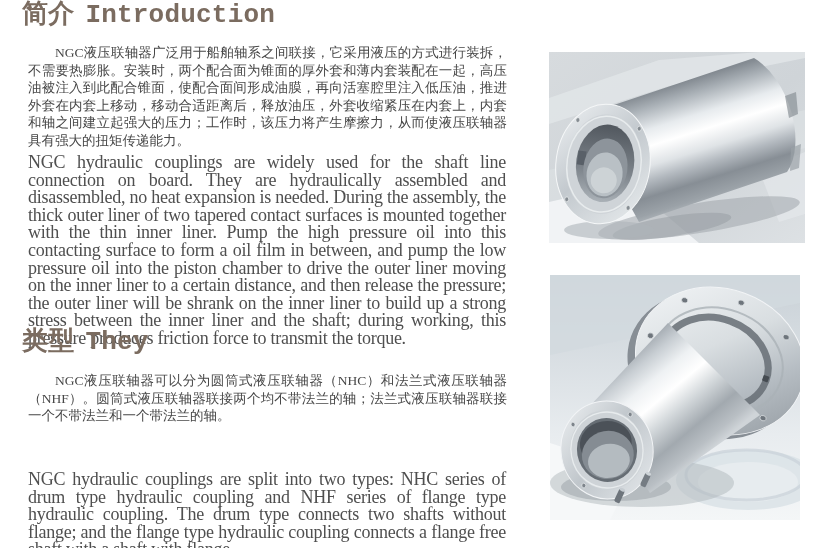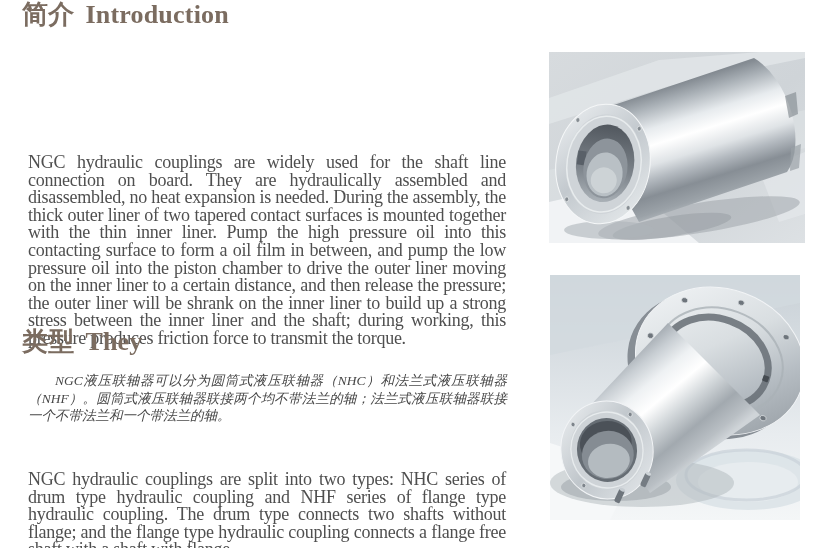--- a/index.html
+++ b/index.html
@@ -9,21 +9,21 @@
     --page-bg:#ffffff;
   }
   html,body{margin:0;padding:0;background:#fff;}
   .page{
     position:relative;width:830px;height:548px;overflow:hidden;
     background:var(--page-bg);
     font-family:"Liberation Sans",sans-serif;
   }
   .section-title{
     position:absolute;left:22px;margin:0;
-    font-family:Liberation Serif, serif;
+    font-family:Liberation Mono, monospace;
     font-size:26px;font-weight:700;line-height:30px;
     color:var(--heading-color);letter-spacing:0.2px;
     white-space:nowrap;
     text-align:center;
   }
   .section-title .title-en{margin-left:11px;}
   #title-intro{top:0px;}
   #title-type{top:327px;}
   p.para{position:absolute;margin:0;text-align:justify;}
   p.cn{
@@ -34,36 +34,37 @@
     text-indent:2em;
   }
   p.en{
     left:28px;width:478px;
     font-family:"Liberation Serif",serif;
     font-size:18px;line-height:17.6px;letter-spacing:-0.25px;
     color:var(--en-color);
   }
   #para-intro-cn{top:44px;}
   #para-intro-en{top:154px;}
-  #para-type-cn{top:372px;font-style:italic;}
+  #para-type-cn{top:372px;}
   #para-type-en{top:439px;margin-top:32px;}
   .figure{position:absolute;margin:0;padding:0;line-height:0;}
   #figure-drum{left:549px;top:52px;width:256px;height:191px;}
   #figure-flange{left:550px;top:275px;width:250px;height:245px;}
   .figure svg{display:block;width:100%;height:100%;}
 </style>
 </head>
 <body>
 
 <div class="page">
 
   <h1 class="section-title" id="title-intro">
     <span class="title-cn">简介</span><span class="title-en">Introduction</span>
   </h1>
 
+  <p class="para cn" id="para-intro-cn">NGC液压联轴器广泛用于船舶轴系之间联接，它采用液压的方式进行装拆，不需要热膨胀。安装时，两个配合面为锥面的厚外套和薄内套装配在一起，高压油被注入到此配合锥面，使配合面间形成油膜，再向活塞腔里注入低压油，推进外套在内套上移动，移动合适距离后，释放油压，外套收缩紧压在内套上，内套和轴之间建立起强大的压力；工作时，该压力将产生摩擦力，从而使液压联轴器具有强大的扭矩传递能力。</p>
 
   <p class="para en" id="para-intro-en">NGC hydraulic couplings are widely used for the shaft line connection on board. They are hydraulically assembled and disassembled, no heat expansion is needed. During the assembly, the thick outer liner of two tapered contact surfaces is mounted together with the thin inner liner. Pump the high pressure oil into this contacting surface to form a oil film in between, and pump the low pressure oil into the piston chamber to drive the outer liner moving on the inner liner to a certain distance, and then release the pressure; the outer liner will be shrank on the inner liner to build up a strong stress between the inner liner and the shaft; during working, this pressure produces friction force to transmit the torque.</p>
 
   <h1 class="section-title" id="title-type">
     <span class="title-cn">类型</span><span class="title-en">They</span>
   </h1>
 
   <p class="para cn" id="para-type-cn">NGC液压联轴器可以分为圆筒式液压联轴器（NHC）和法兰式液压联轴器（NHF）。圆筒式液压联轴器联接两个均不带法兰的轴；法兰式液压联轴器联接一个不带法兰和一个带法兰的轴。</p>
 
   <p class="para en" id="para-type-en">NGC hydraulic couplings are split into two types: NHC series of drum type hydraulic coupling and NHF series of flange type hydraulic coupling. The drum type connects two shafts without flange; and the flange type hydraulic coupling connects a flange free shaft with a shaft with flange.</p>

